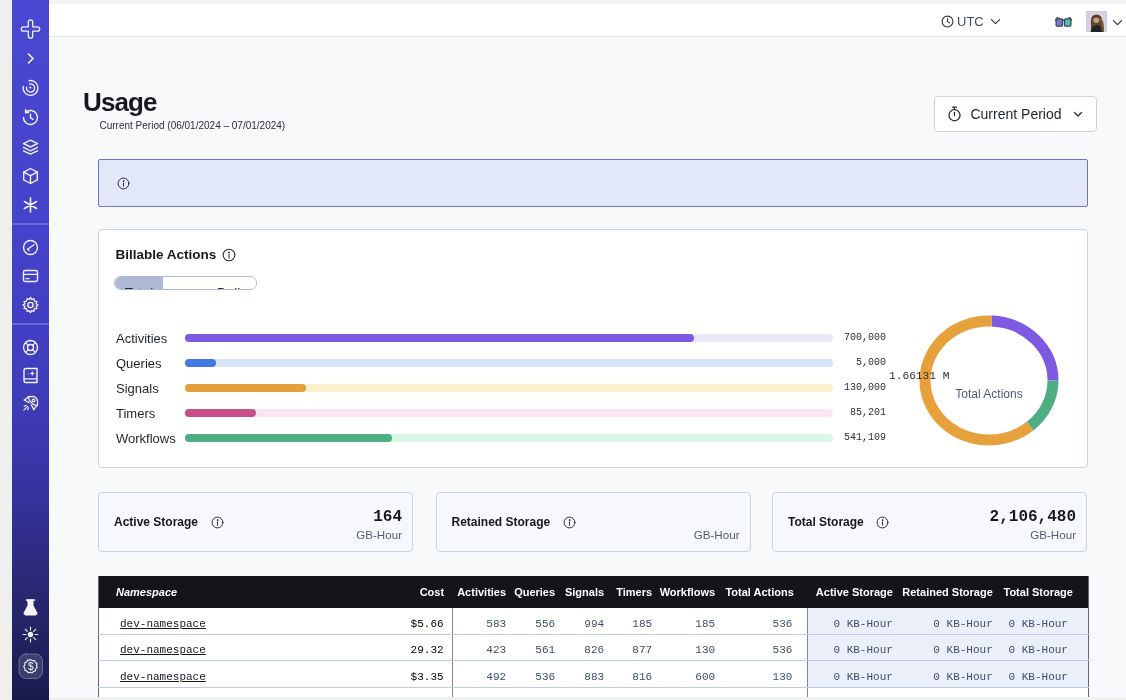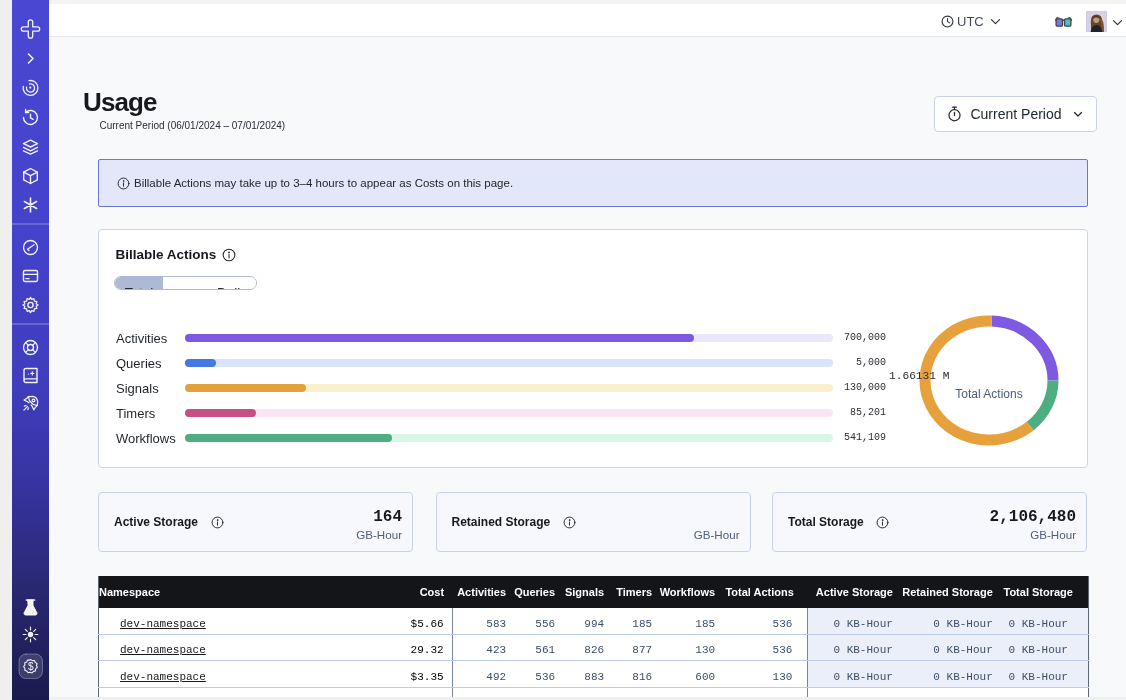--- a/index.html
+++ b/index.html
@@ -205,21 +205,20 @@
     <svg width="12" height="12" viewBox="0 0 24 24" fill="none" stroke="#23272f" stroke-width="2.4" stroke-linecap="round" stroke-linejoin="round">
         <path d="M 5 9 L 12 16 L 19 9"></path>
       </svg>
   </div>
   <div id="banner" class="abs">
     <svg style="margin-left:17.5px;flex:none;" width="13" height="13" viewBox="0 0 24 24" fill="none" stroke="#23272f" stroke-width="1.8" stroke-linecap="round">
       <circle cx="12" cy="12" r="10"></circle>
         <path d="M 12 11 L 12 17"></path>
         <circle cx="12" cy="7.5" r="0.6" fill="#23272f"></circle>
     </svg>
-    <span class="t">Billable Actions may take up to 3–4 hours to appear as Costs on this page.</span>
   </div>
   <div id="bill" class="abs card"></div>
   <div id="billtitle" class="abs">Billable Actions
     <svg class="info" width="14" height="14" viewBox="0 0 24 24" fill="none" stroke="#23272f" stroke-width="1.8" stroke-linecap="round">
         <circle cx="12" cy="12" r="10"></circle>
         <path d="M 12 11 L 12 17"></path>
         <circle cx="12" cy="7.5" r="0.7" fill="#23272f"></circle>
       </svg></div>
   <div id="toggle" class="abs">
       <div class="seg on">Total</div>
@@ -292,21 +291,21 @@
           <col style="width:49px">
           <col style="width:48px">
           <col style="width:63px">
           <col style="width:86.8px">
           <col style="width:93px">
           <col style="width:99.9px">
           <col style="width:87.7px">
       </colgroup>
       <thead>
           <tr>
-        <th class="lal" style="">Namespace</th>
+        <th class="lal" style="padding-left:17px;font-style:italic;">Namespace</th>
         <th class="ral c2">Cost</th>
         <th class="ral">Activities</th>
         <th class="ral">Queries</th>
         <th class="ral">Signals</th>
         <th class="ral">Timers</th>
         <th class="ral">Workflows</th>
         <th class="ral c8">Total Actions</th>
         <th class="ral c9">Active Storage</th>
         <th class="ral c10">Retained Storage</th>
         <th class="ral c11">Total Storage</th>

